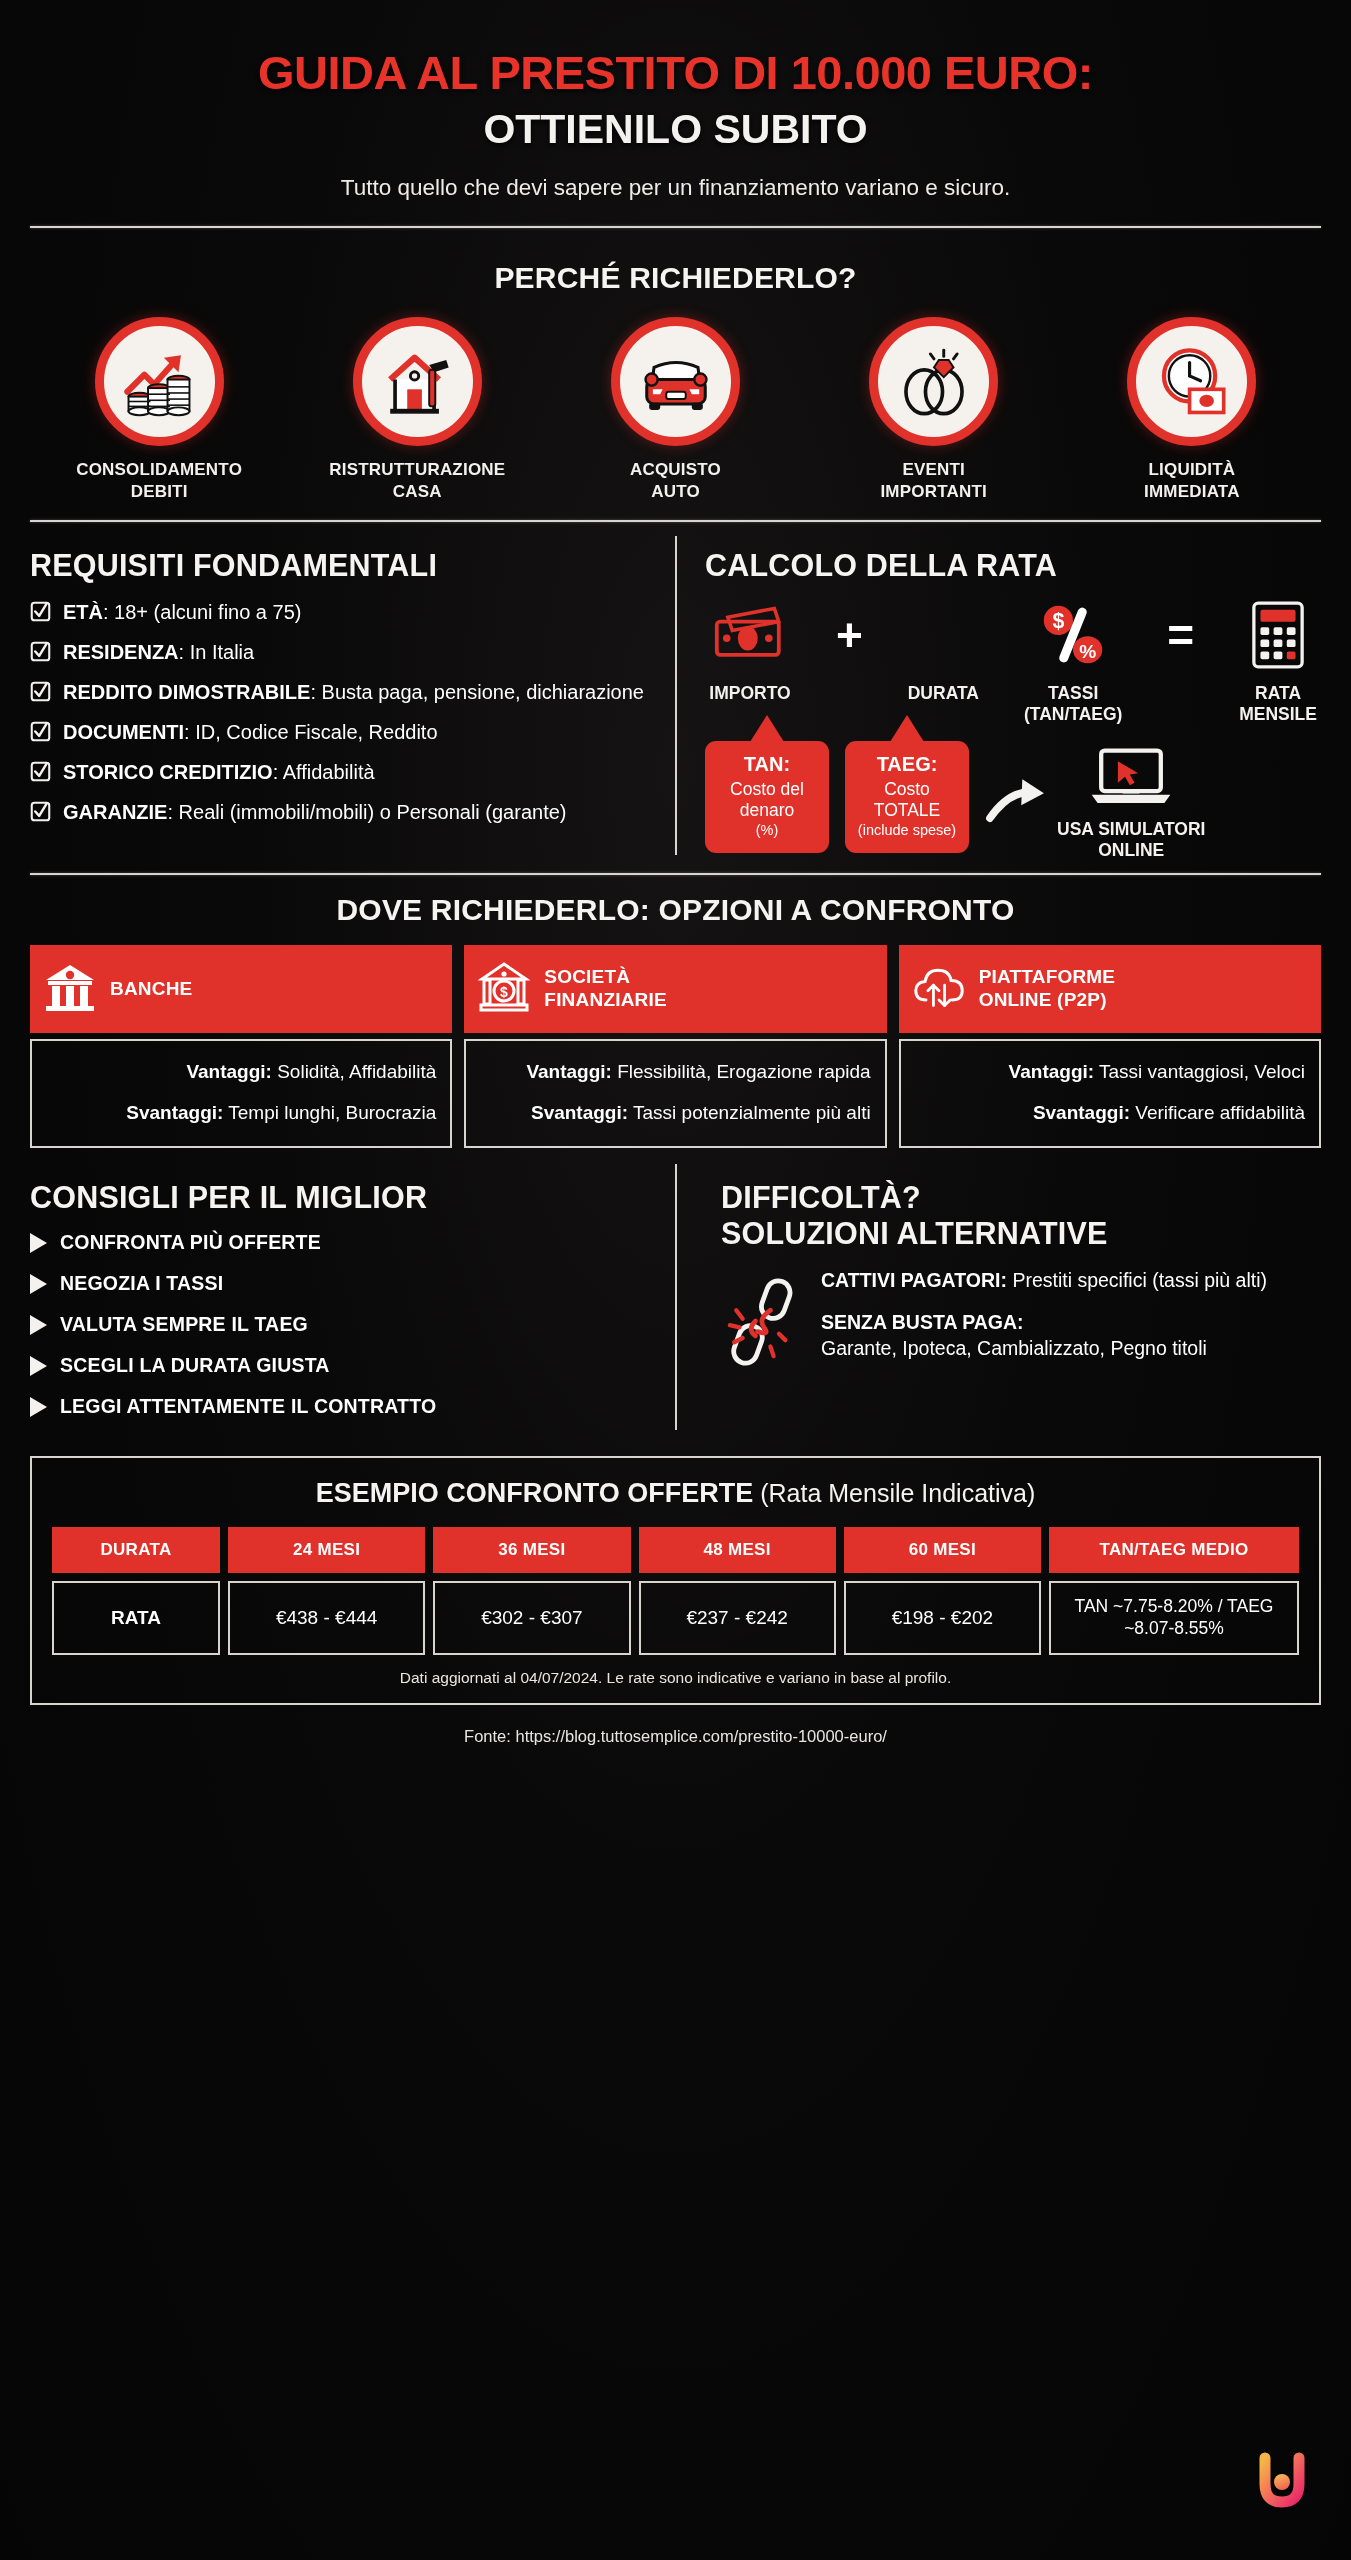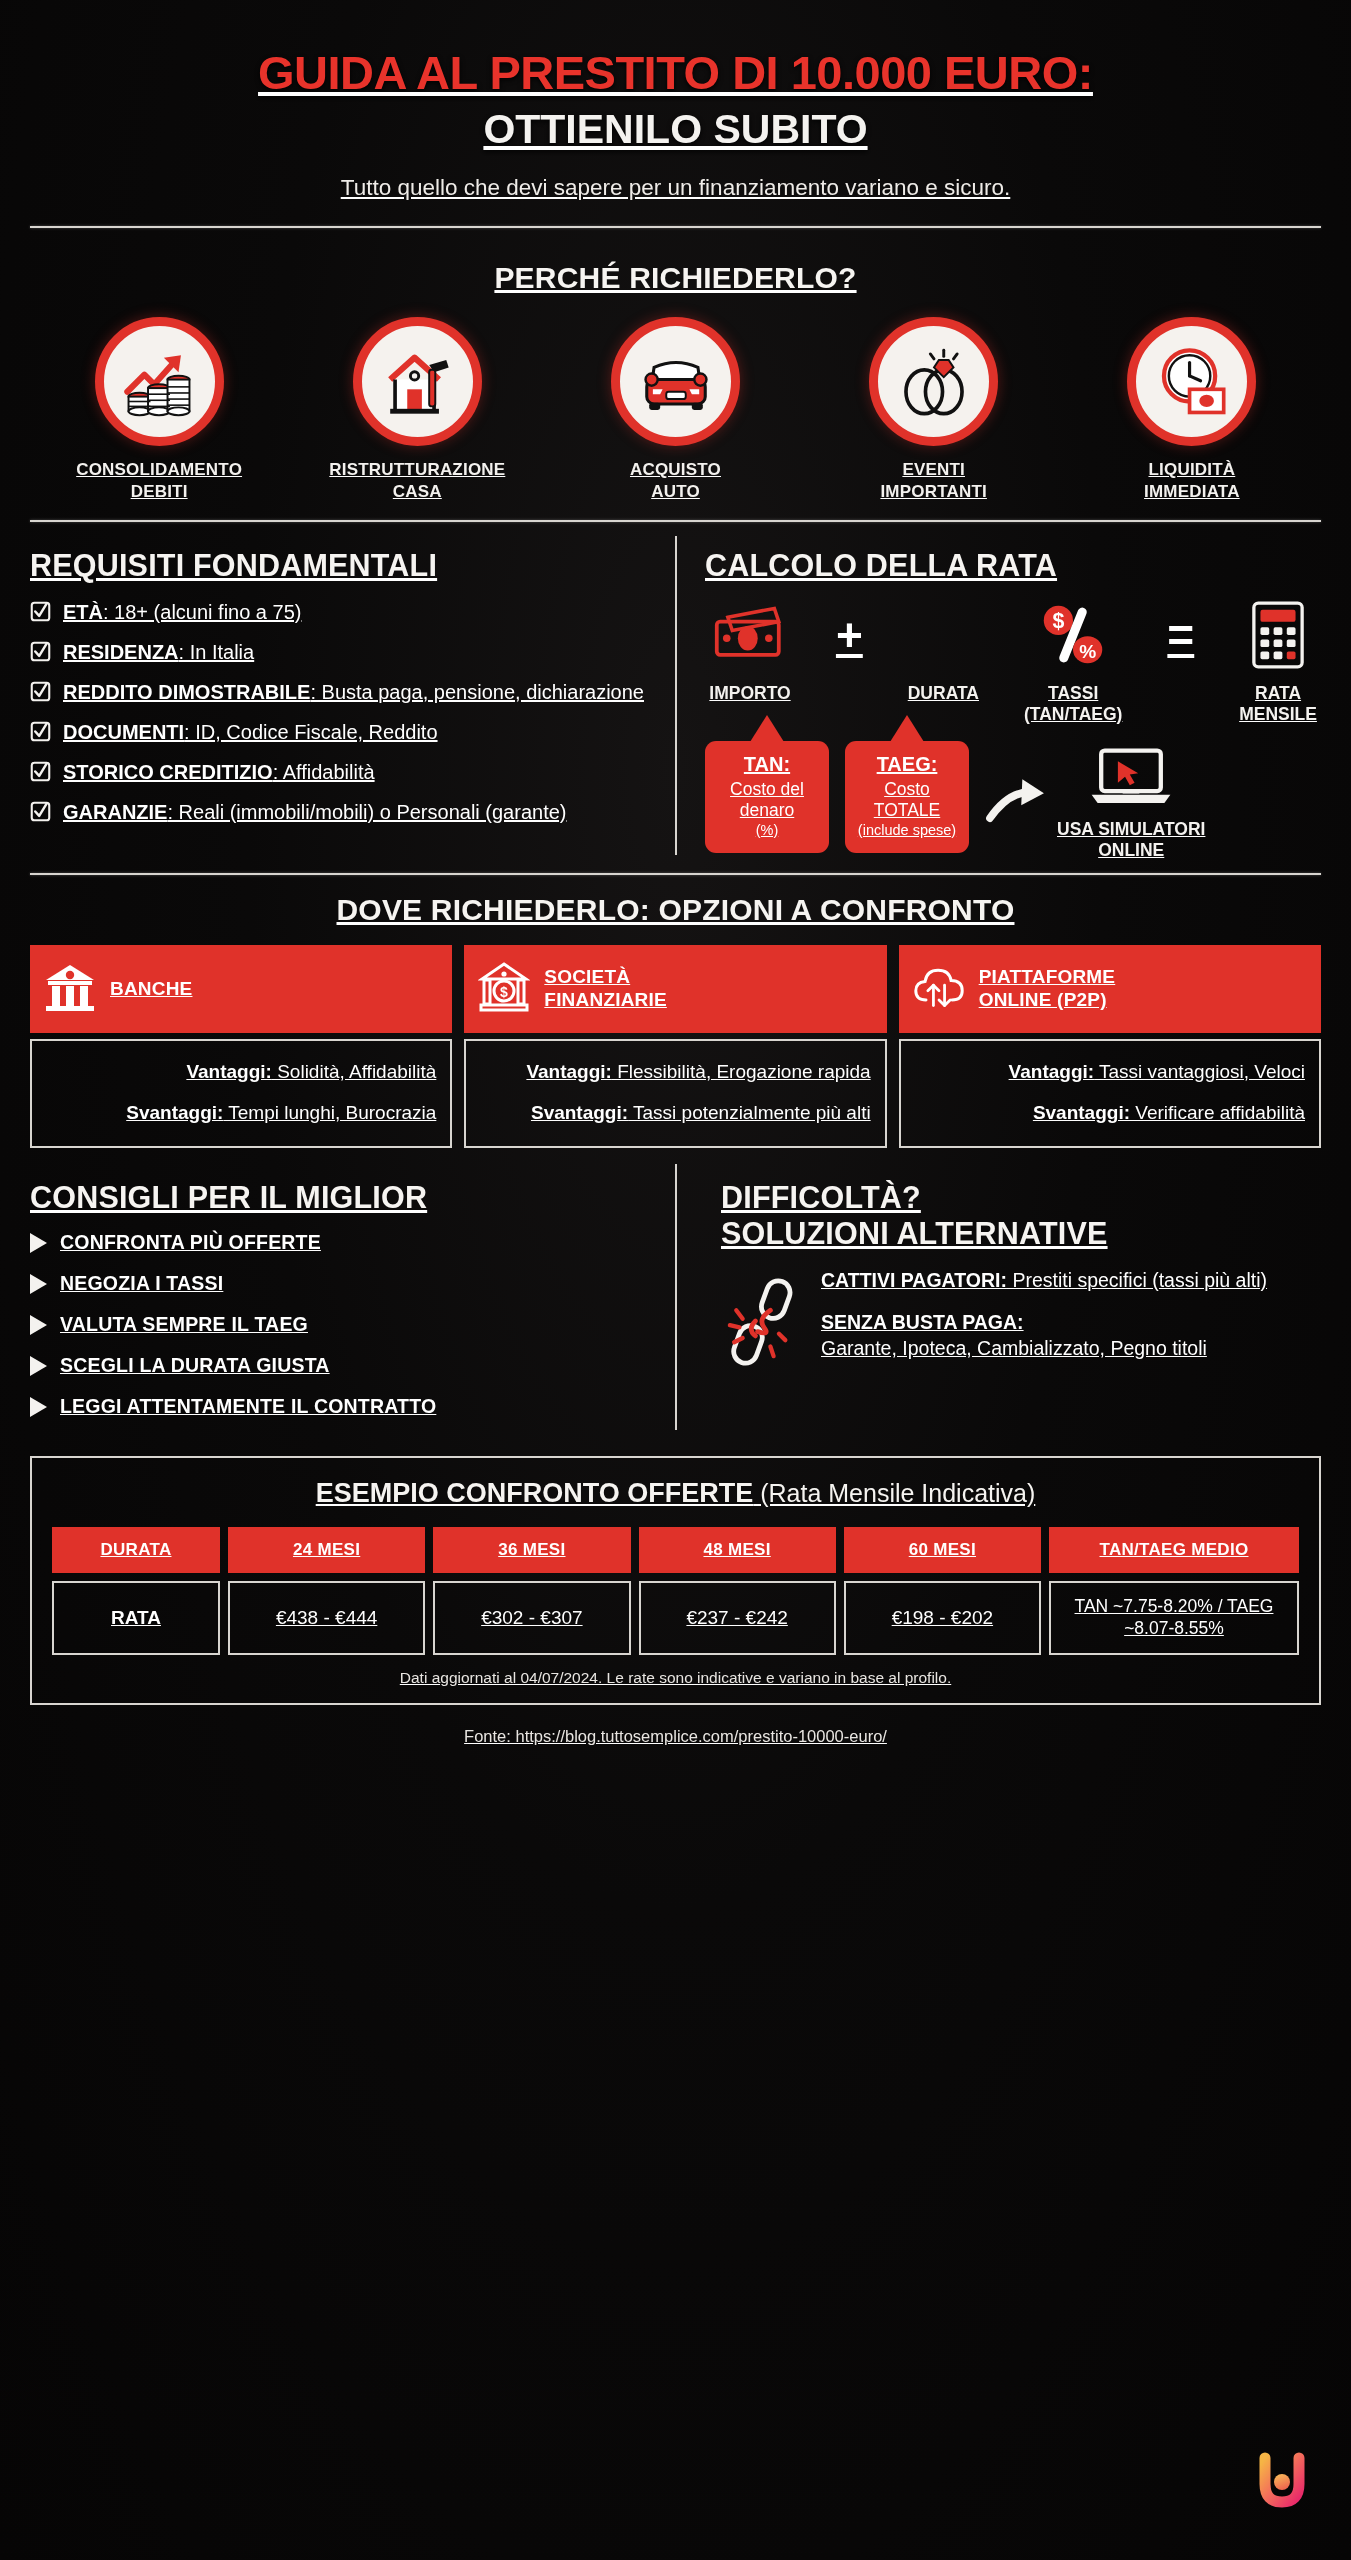--- a/index.html
+++ b/index.html
@@ -9,21 +9,20 @@
     font-family: "Liberation Sans", sans-serif;
     color: #fff;
     position: relative;
     overflow: hidden;
   }
   .page {
     width: 1351px; height: 2560px;
     background: radial-gradient(ellipse at 50% 30%, #151313 0%, #0a0909 45%, #060505 100%);
     position: relative;
     padding: 0 30px;
-    text-decoration: underline;
   }
 
   
   .header { padding-top: 48px; text-align: center; }
   .title-main {
     font-size: 47px; font-weight: bold; letter-spacing: -0.5px;
     color: #e8332b; line-height: 1.05;
     text-shadow: 0 2px 5px rgba(0,0,0,0.9);
   }
   .title-sub {

